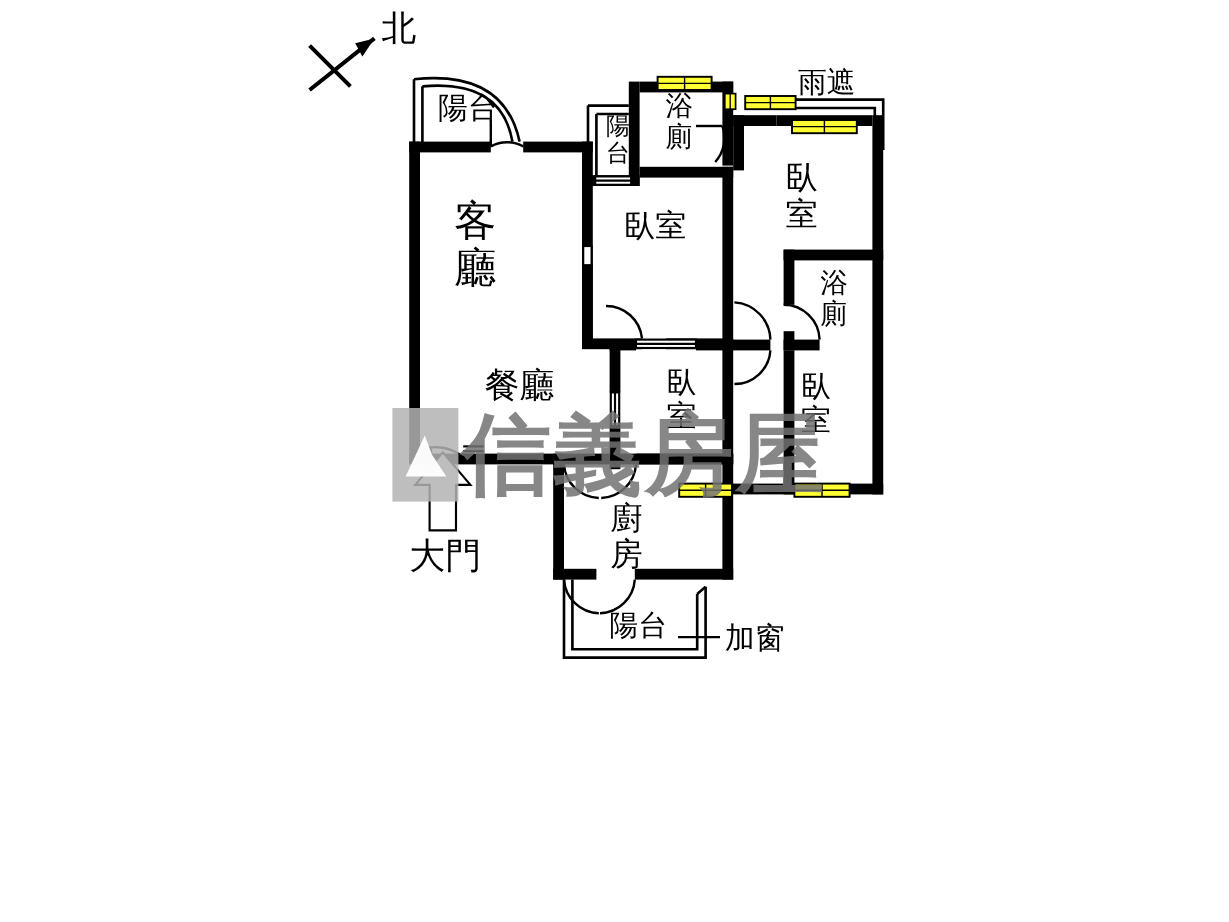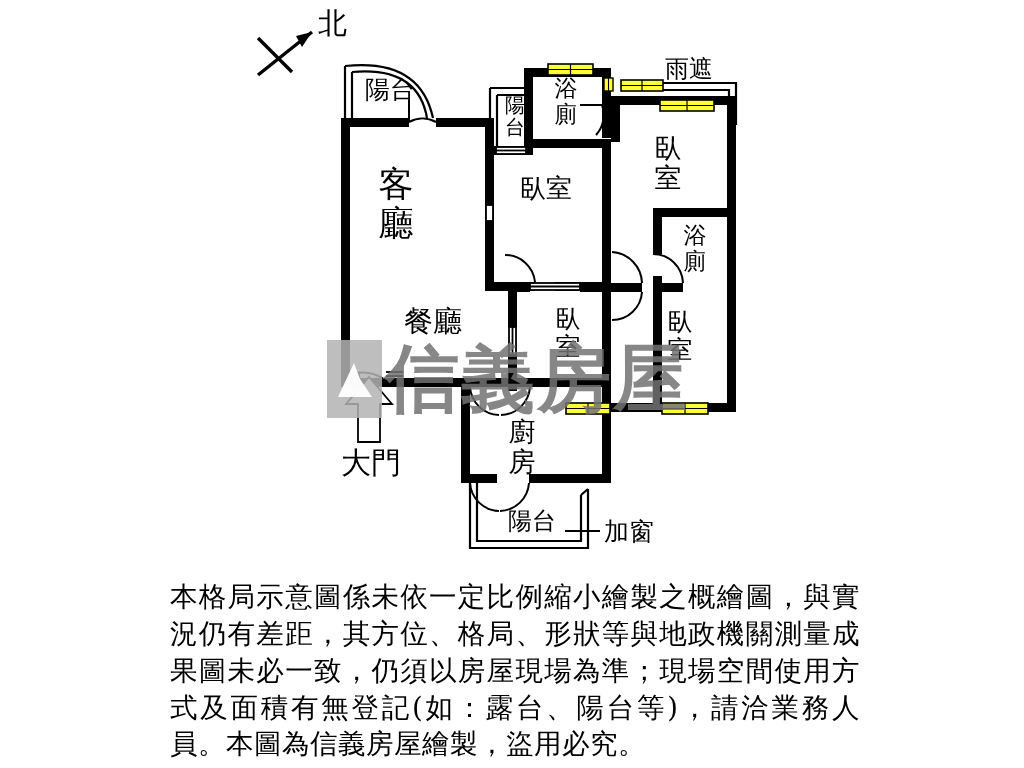--- a/index.html
+++ b/index.html
@@ -273,15 +273,14 @@
       <text x="604" y="540" font-size="25">加窗</text>
     </g>
   </svg>
 
   <div class="wm-logo"></div>
   <svg class="wm-logo-mark" viewBox="0 0 50 50">
     <path d="M8,42 L24,8 L30,24 L42,42 Z" fill="#ffffff" opacity=".95"></path>
   </svg>
   <div class="wm-text">信義房屋</div>
 
-  <div class="disclaimer">本格局示意圖係未依一定比例縮小繪製之概繪圖，與實況仍有差距，其方位、格局、形狀等與地政機關測量成果圖未必一致，仍須以房屋現場為準；現場空間使用方式及面積有無登記(如：露台、陽台等)，請洽業務人員。本圖為信義房屋繪製，盜用必究。</div>
 
 </div>
 
 </body></html>

